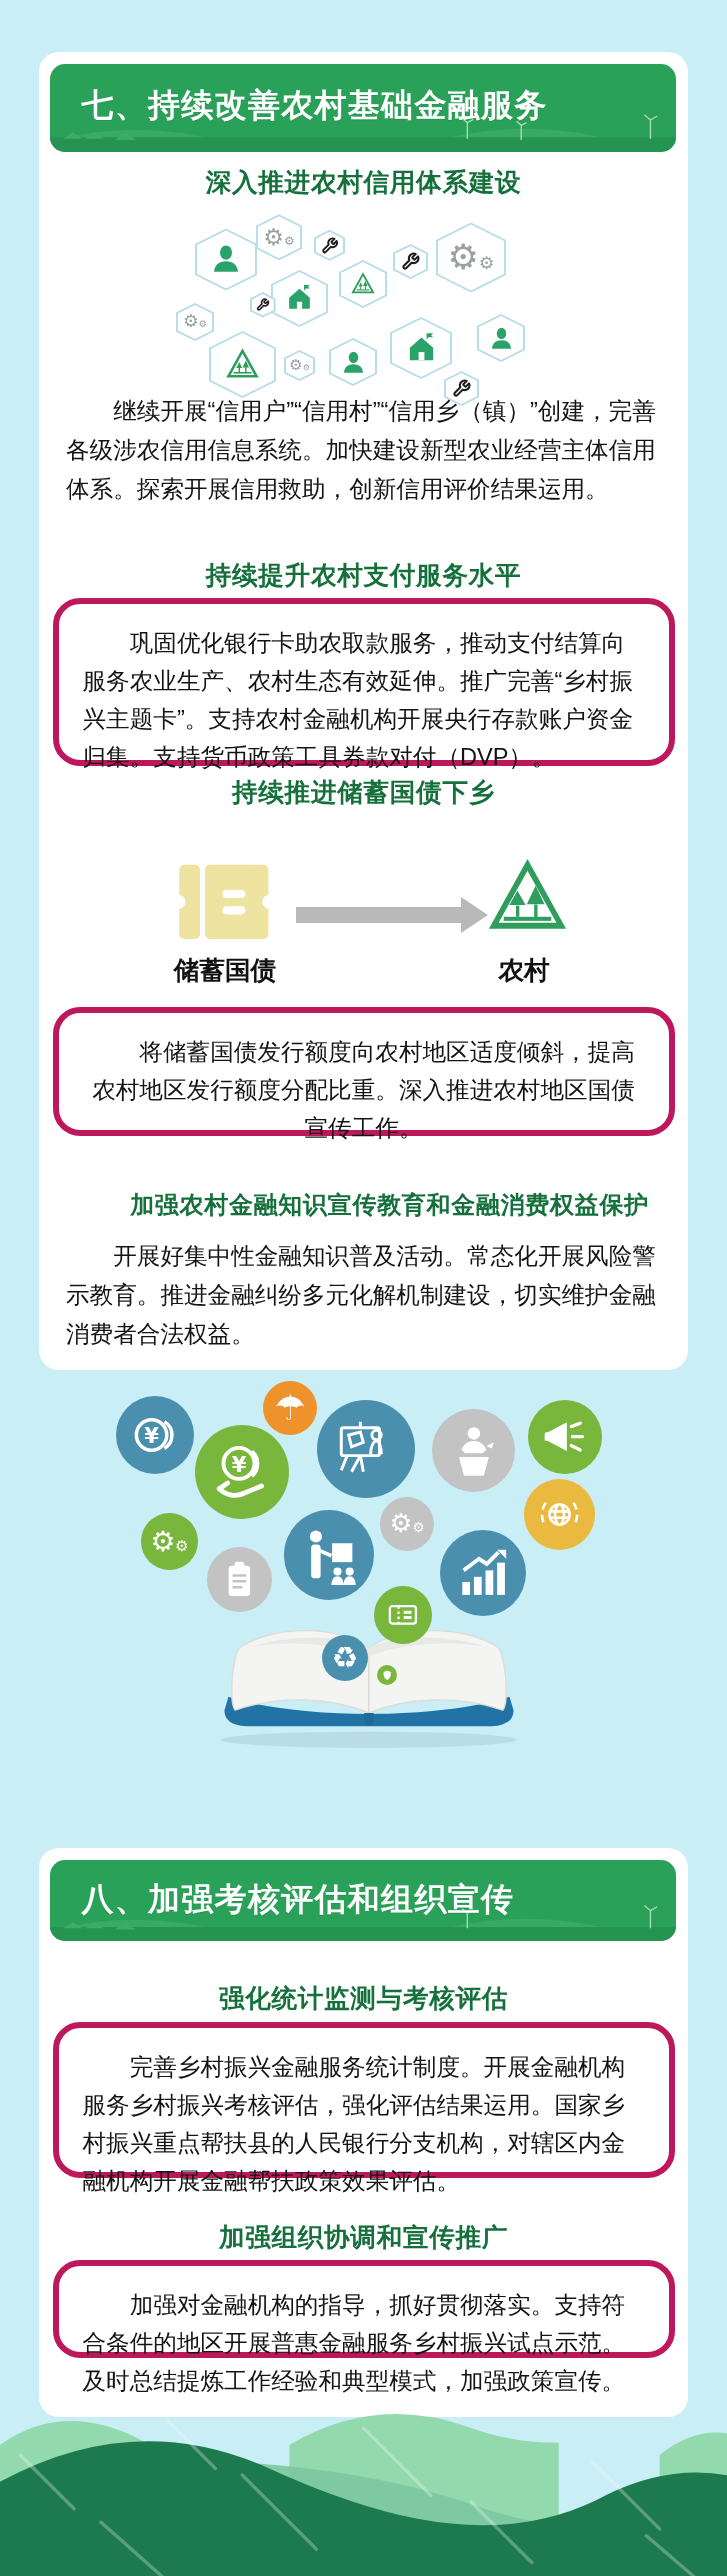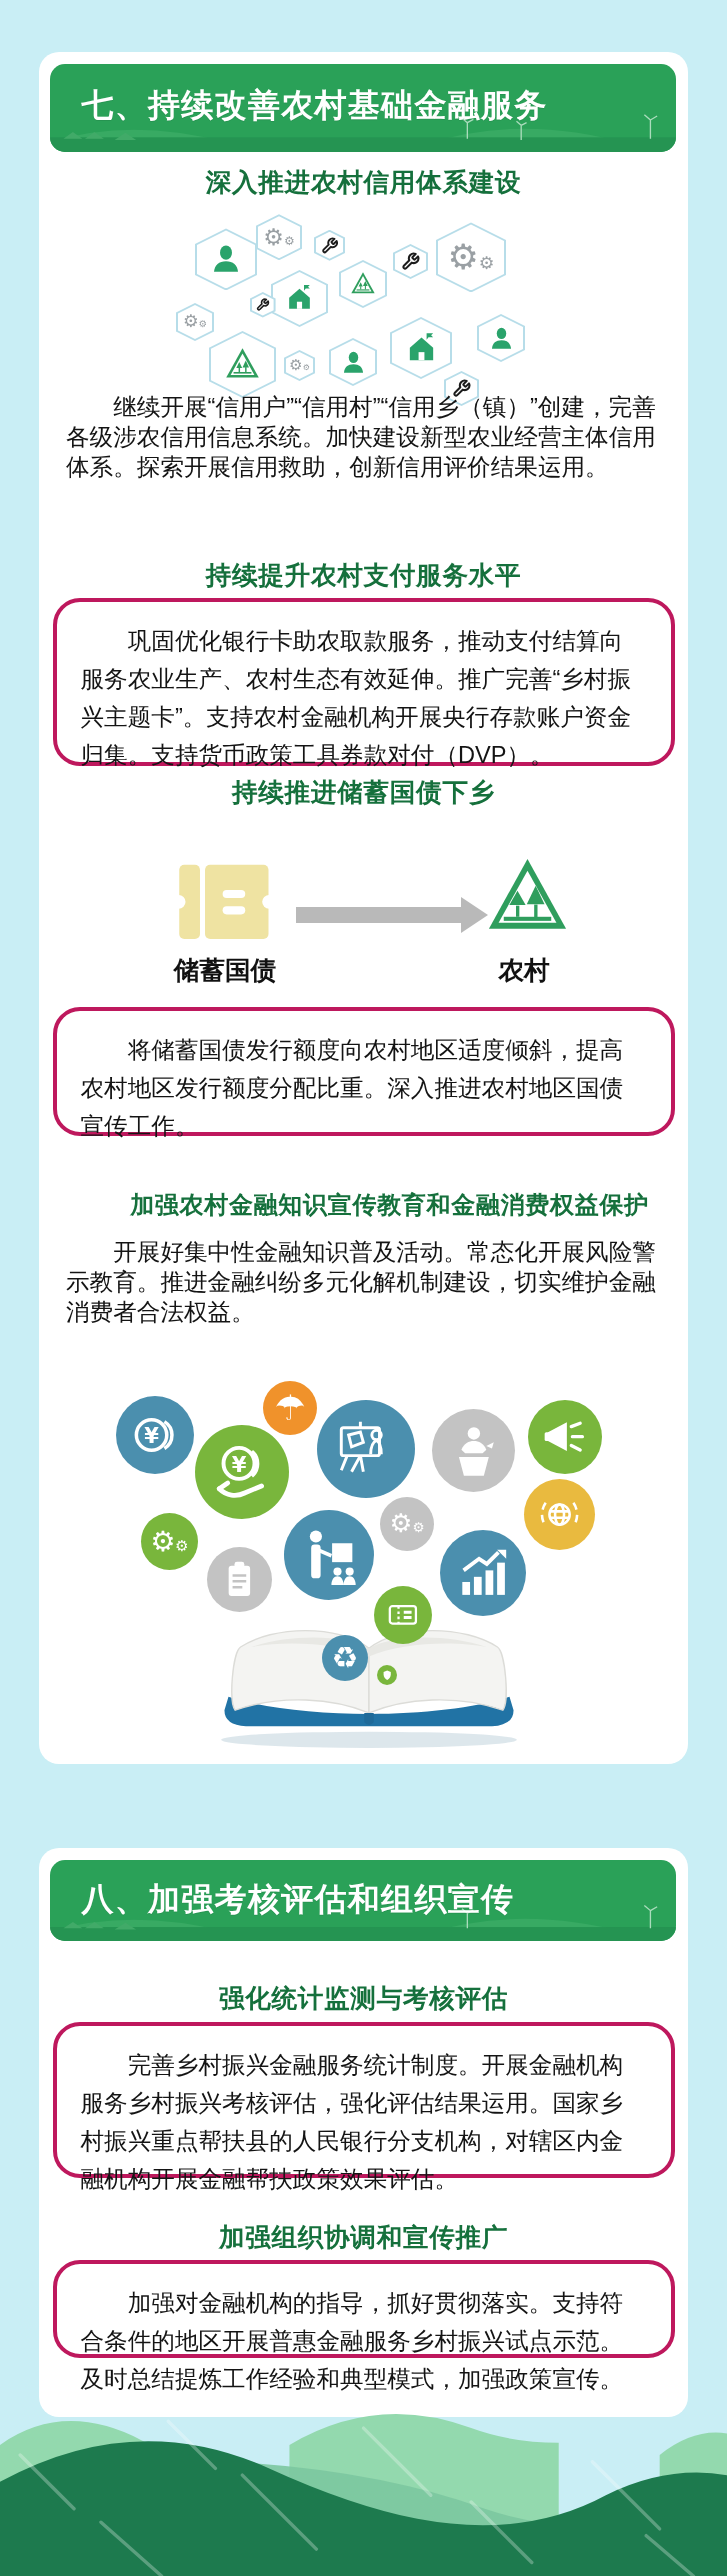--- a/index.html
+++ b/index.html
@@ -6,42 +6,42 @@
   body{
     width:727px;height:2576px;position:relative;overflow:hidden;
     background:#c9eef5;
     font-family:"Liberation Sans","DejaVu Sans",sans-serif;
     color:#161616;
   }
   .card{
     position:absolute;left:39px;width:649px;background:#ffffff;
     border-radius:20px;box-sizing:border-box;
   }
-  #card-seven{top:52px;height:1712px;}
+  #card-seven{top:52px;height:1318px;}
   #card-eight{top:1848px;height:569px;padding-left:36px;}
   .band{
     position:absolute;left:11.4px;width:626px;border-radius:15px;
     background:#2aa158;overflow:hidden;
   }
   .band-title{
     position:relative;z-index:2;color:#ffffff;font-weight:800;
     font-size:32px;letter-spacing:1.3px;padding:20px 0 0 31px;
     text-shadow:0 0.7px 0 rgba(0,0,0,.08);
   }
   .band-scape{position:absolute;left:0;bottom:0;width:100%;z-index:1;}
   .subtitle{
     position:absolute;left:0;width:100%;text-align:center;
     color:#15703c;font-weight:800;font-size:25.6px;letter-spacing:0.7px;
   }
   .para{
-    position:absolute;left:27px;width:595px;font-size:23.6px;line-height:30px;
+    position:absolute;left:27px;width:595px;font-size:23.6px;line-height:39px;
     text-indent:2em;color:#141414;font-weight:500;margin:0;
   }
   .greenbox{
-    position:absolute;left:13.5px;width:622px;border:4px solid #be185d;
+    position:absolute;left:13.5px;width:622px;border:6px solid #be185d;
     border-radius:27px;box-sizing:border-box;padding:20px 24px 0 24px;
   }
   .greenbox p{margin:0;font-size:23.6px;line-height:38px;text-indent:2em;color:#141414;font-weight:500;}
   
   .hexfield{position:absolute;left:0;top:165px;width:649px;height:209px;}
   .hex{position:absolute;background:#b7dde9;
     clip-path:polygon(50% 0,100% 25%,100% 75%,50% 100%,0 75%,0 25%);
     display:flex;align-items:center;justify-content:center;}
   .hex-in{position:absolute;inset:2px;background:#ffffff;
     clip-path:polygon(50% 0,100% 25%,100% 75%,50% 100%,0 75%,0 25%);
@@ -237,21 +237,21 @@
         <path d="M9.3 10.2 11.5 14H7.1z"></path>
           <rect x="8.9" y="14.2" width="0.9" height="3"></rect>
         <path d="M14.2 8.8l2.4 5h-4.8z"></path>
           <rect x="13.8" y="13.9" width="0.9" height="3.4"></rect>
         <rect x="5.6" y="17.2" width="12.8" height="1.1"></rect>
       </g>
     </svg>
     <div class="bond-label" style="left:384px;top:100px;">农村</div>
   </div>
 
-  <div class="greenbox" style="top:955px;height:129px;">
+  <div class="greenbox" style="top:955px;height:129px;text-align:center;">
     <p>将储蓄国债发行额度向农村地区适度倾斜，提高农村地区发行额度分配比重。深入推进农村地区国债宣传工作。</p>
   </div>
 
   <div class="subtitle" style="top:1137px;font-size:24px;margin-left:26px;">加强农村金融知识宣传教育和金融消费权益保护</div>
 
   <p class="para" style="top:1185px;">开展好集中性金融知识普及活动。常态化开展风险警示教育。推进金融纠纷多元化解机制建设，切实维护金融消费者合法权益。</p>
 
   <div class="circlefield">
     <svg style="position:absolute;left:172px;top:234px;" width="316" height="148" viewBox="0 0 470 220">
       <ellipse cx="235" cy="196" rx="220" ry="12" fill="#9fb9c9" opacity="0.35"></ellipse>

